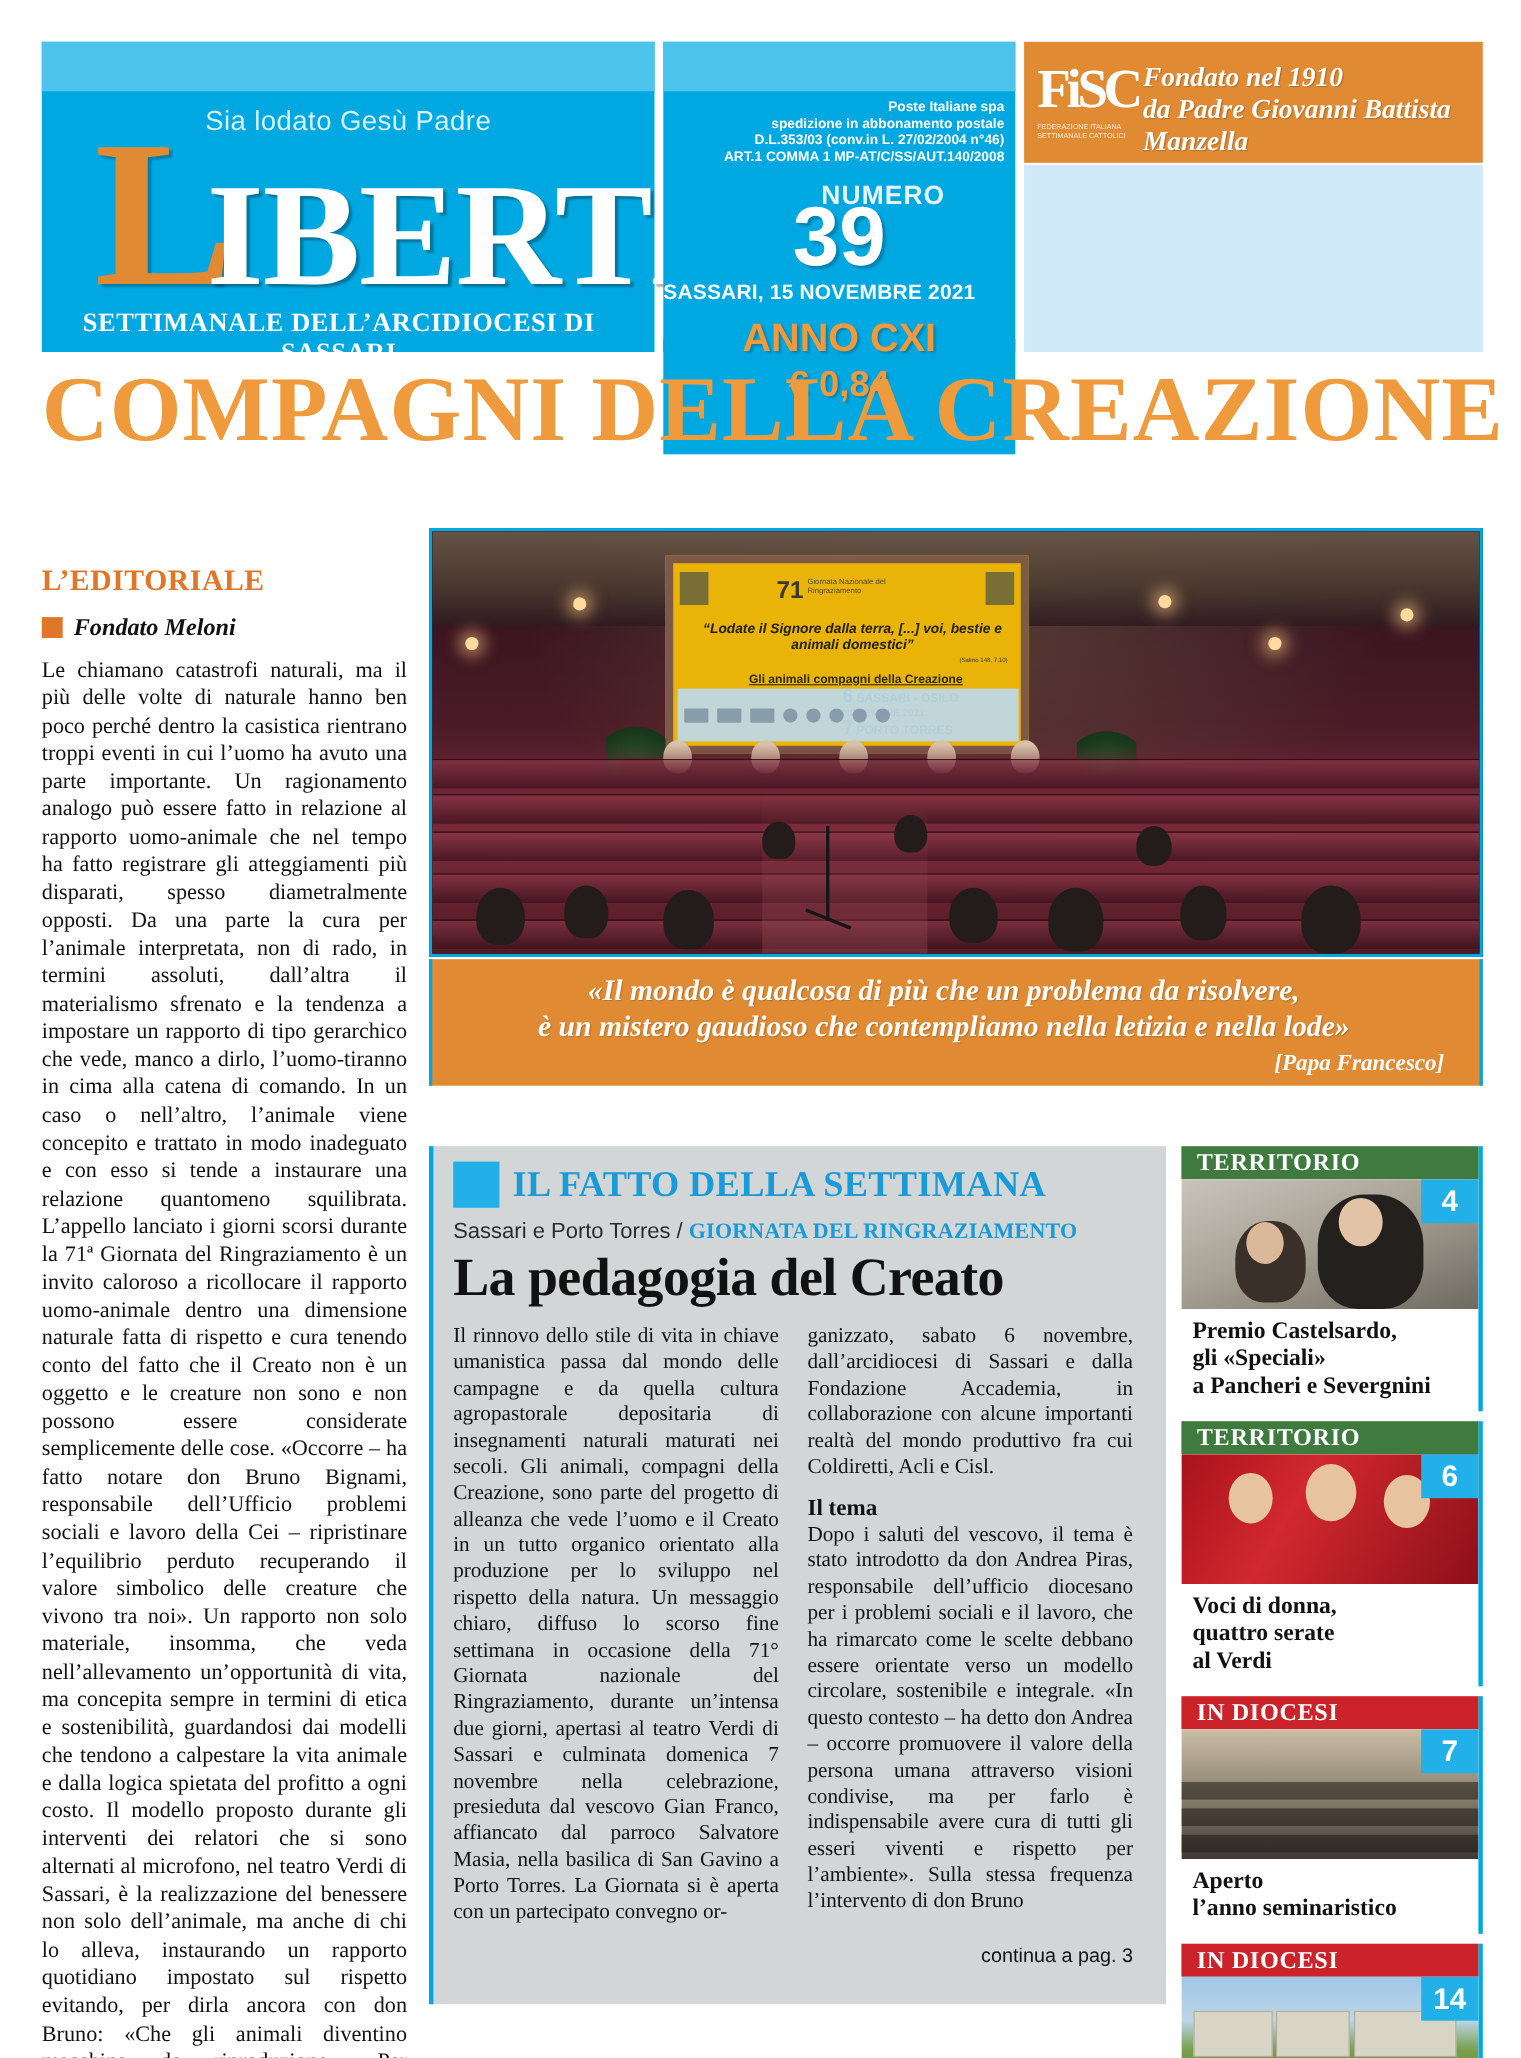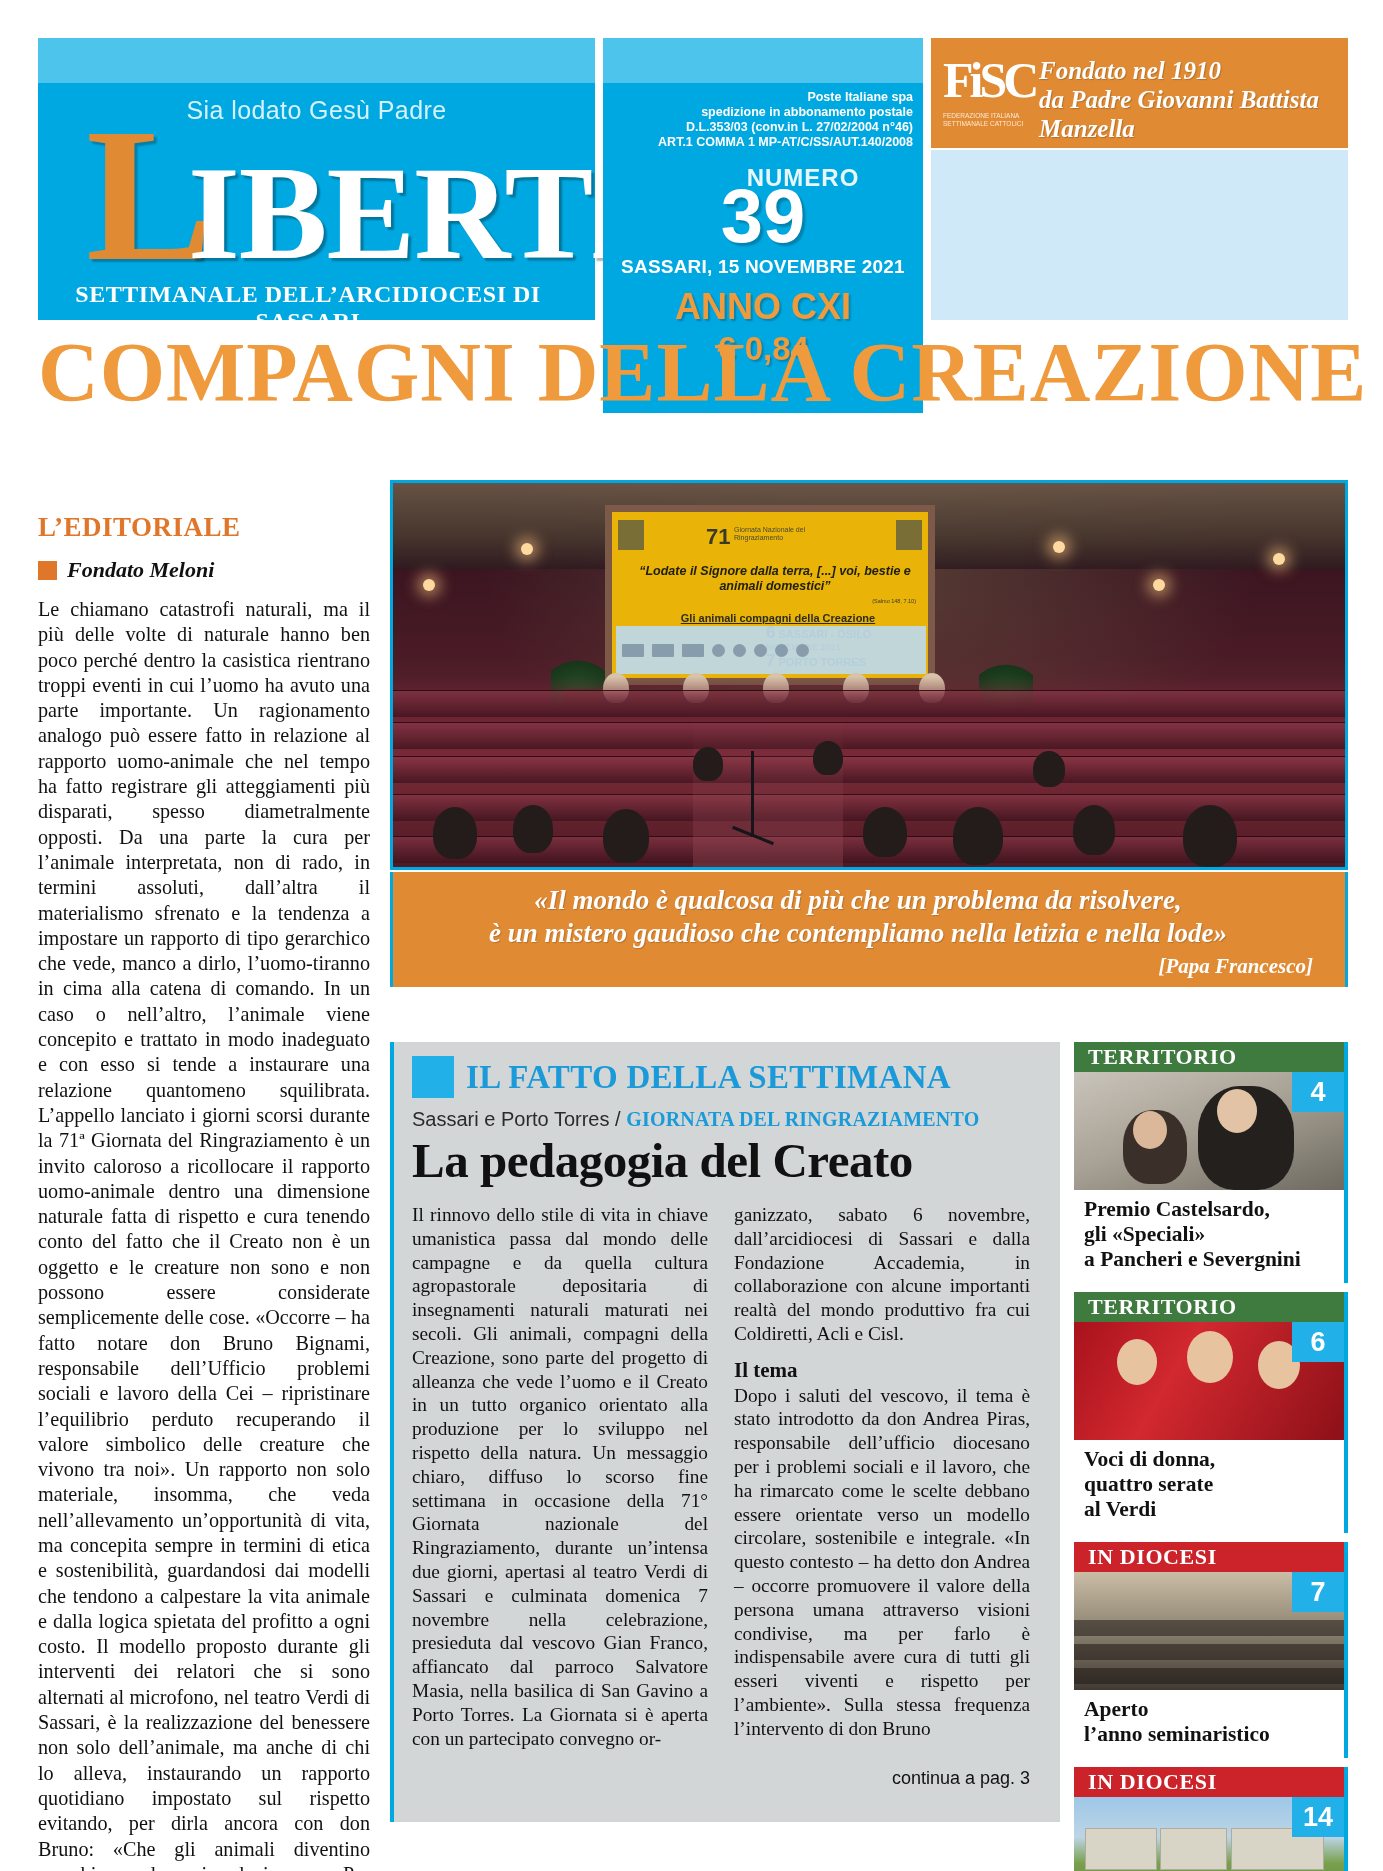--- a/index.html
+++ b/index.html
@@ -22,21 +22,21 @@
 
   .mh-mid{position:absolute;left:565px;top:0;width:320px;height:282px;background:#00a8e1;}
   .mh-mid-topband{position:absolute;left:0;top:0;width:320px;height:45px;background:#4cc4ec;}
   .mh-postal{position:absolute;left:0;top:52px;width:310px;text-align:right;
     font-family:"Liberation Sans",sans-serif;font-weight:bold;font-size:12.5px;line-height:15px;color:#ffffff;}
   .mh-numero{position:absolute;left:0;top:126px;width:320px;text-align:center;
     font-family:"Liberation Sans",sans-serif;font-weight:bold;font-size:24px;color:#e8f7fd;letter-spacing:1px;padding-left:40px;}
   .mh-num{position:absolute;left:0;top:140px;width:320px;text-align:center;
     font-family:"Liberation Sans",sans-serif;font-weight:bold;font-size:76px;line-height:76px;color:#ffffff;
     text-shadow:3px 3px 2px rgba(0,0,0,.22);}
-  .mh-city{position:absolute;left:0;top:218px;width:320px;text-align:center;
+  .mh-city{position:absolute;left:0;top:218px;width:320px;
     font-family:"Liberation Sans",sans-serif;font-weight:bold;font-size:19px;color:#ffffff;letter-spacing:.2px;}
   .mh-anno{position:absolute;left:0;top:248px;width:320px;text-align:center;
     font-family:"Liberation Sans",sans-serif;font-weight:bold;font-size:36px;color:#ef9a3c;
     text-shadow:2px 2px 2px rgba(0,0,0,.22);}
   .mh-price{position:absolute;left:0;top:292px;width:320px;text-align:center;
     font-family:"Liberation Sans",sans-serif;font-weight:bold;font-size:33px;color:#ef9a3c;
     text-shadow:2px 2px 2px rgba(0,0,0,.22);}
   .mh-midlower{position:absolute;left:565px;top:270px;width:320px;height:105px;background:#00a8e1;}
 
   .mh-right-top{position:absolute;left:893px;top:0;width:417px;height:110px;background:#e08A33;}

